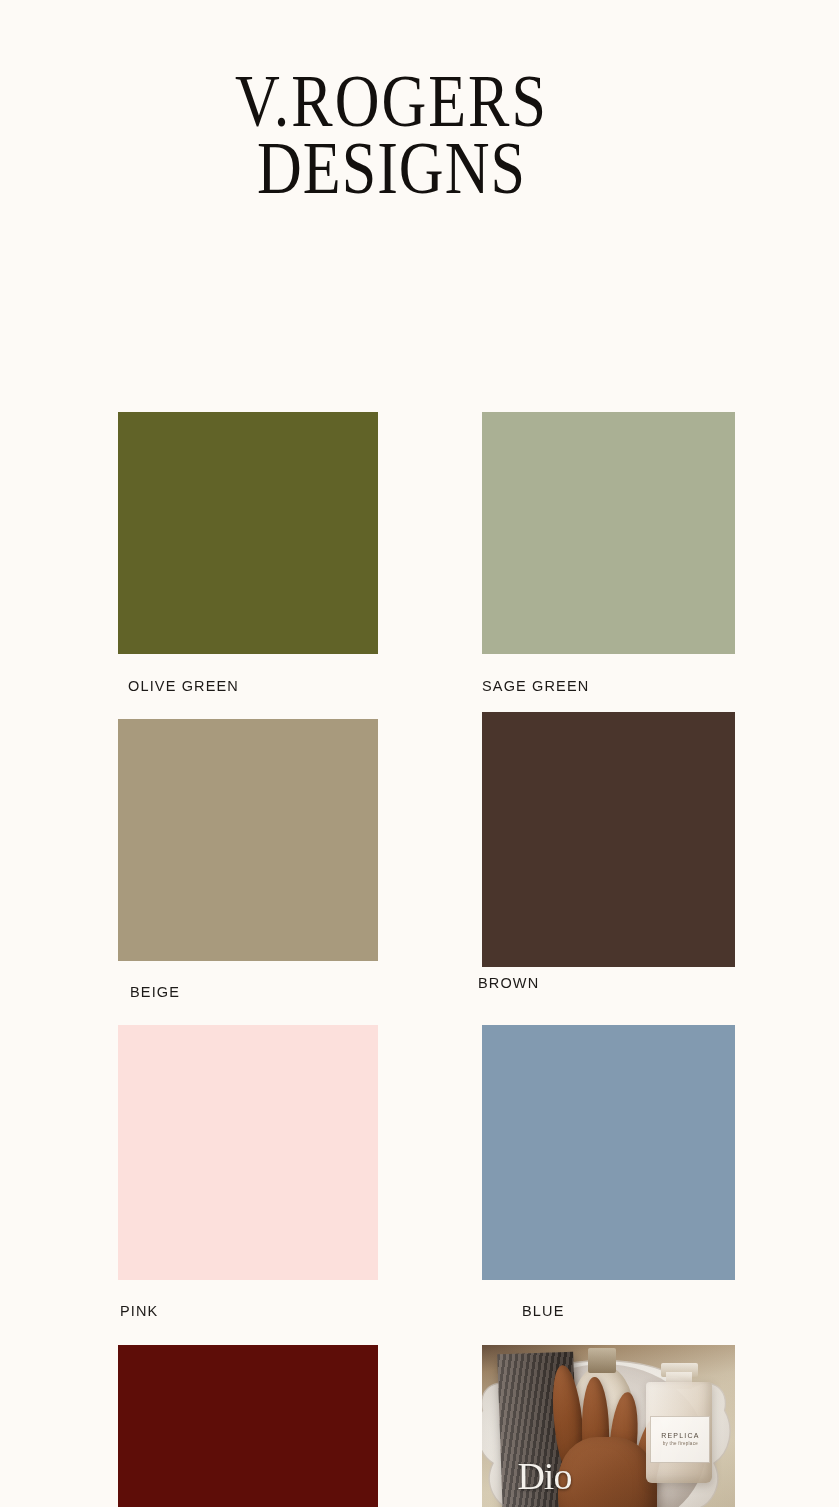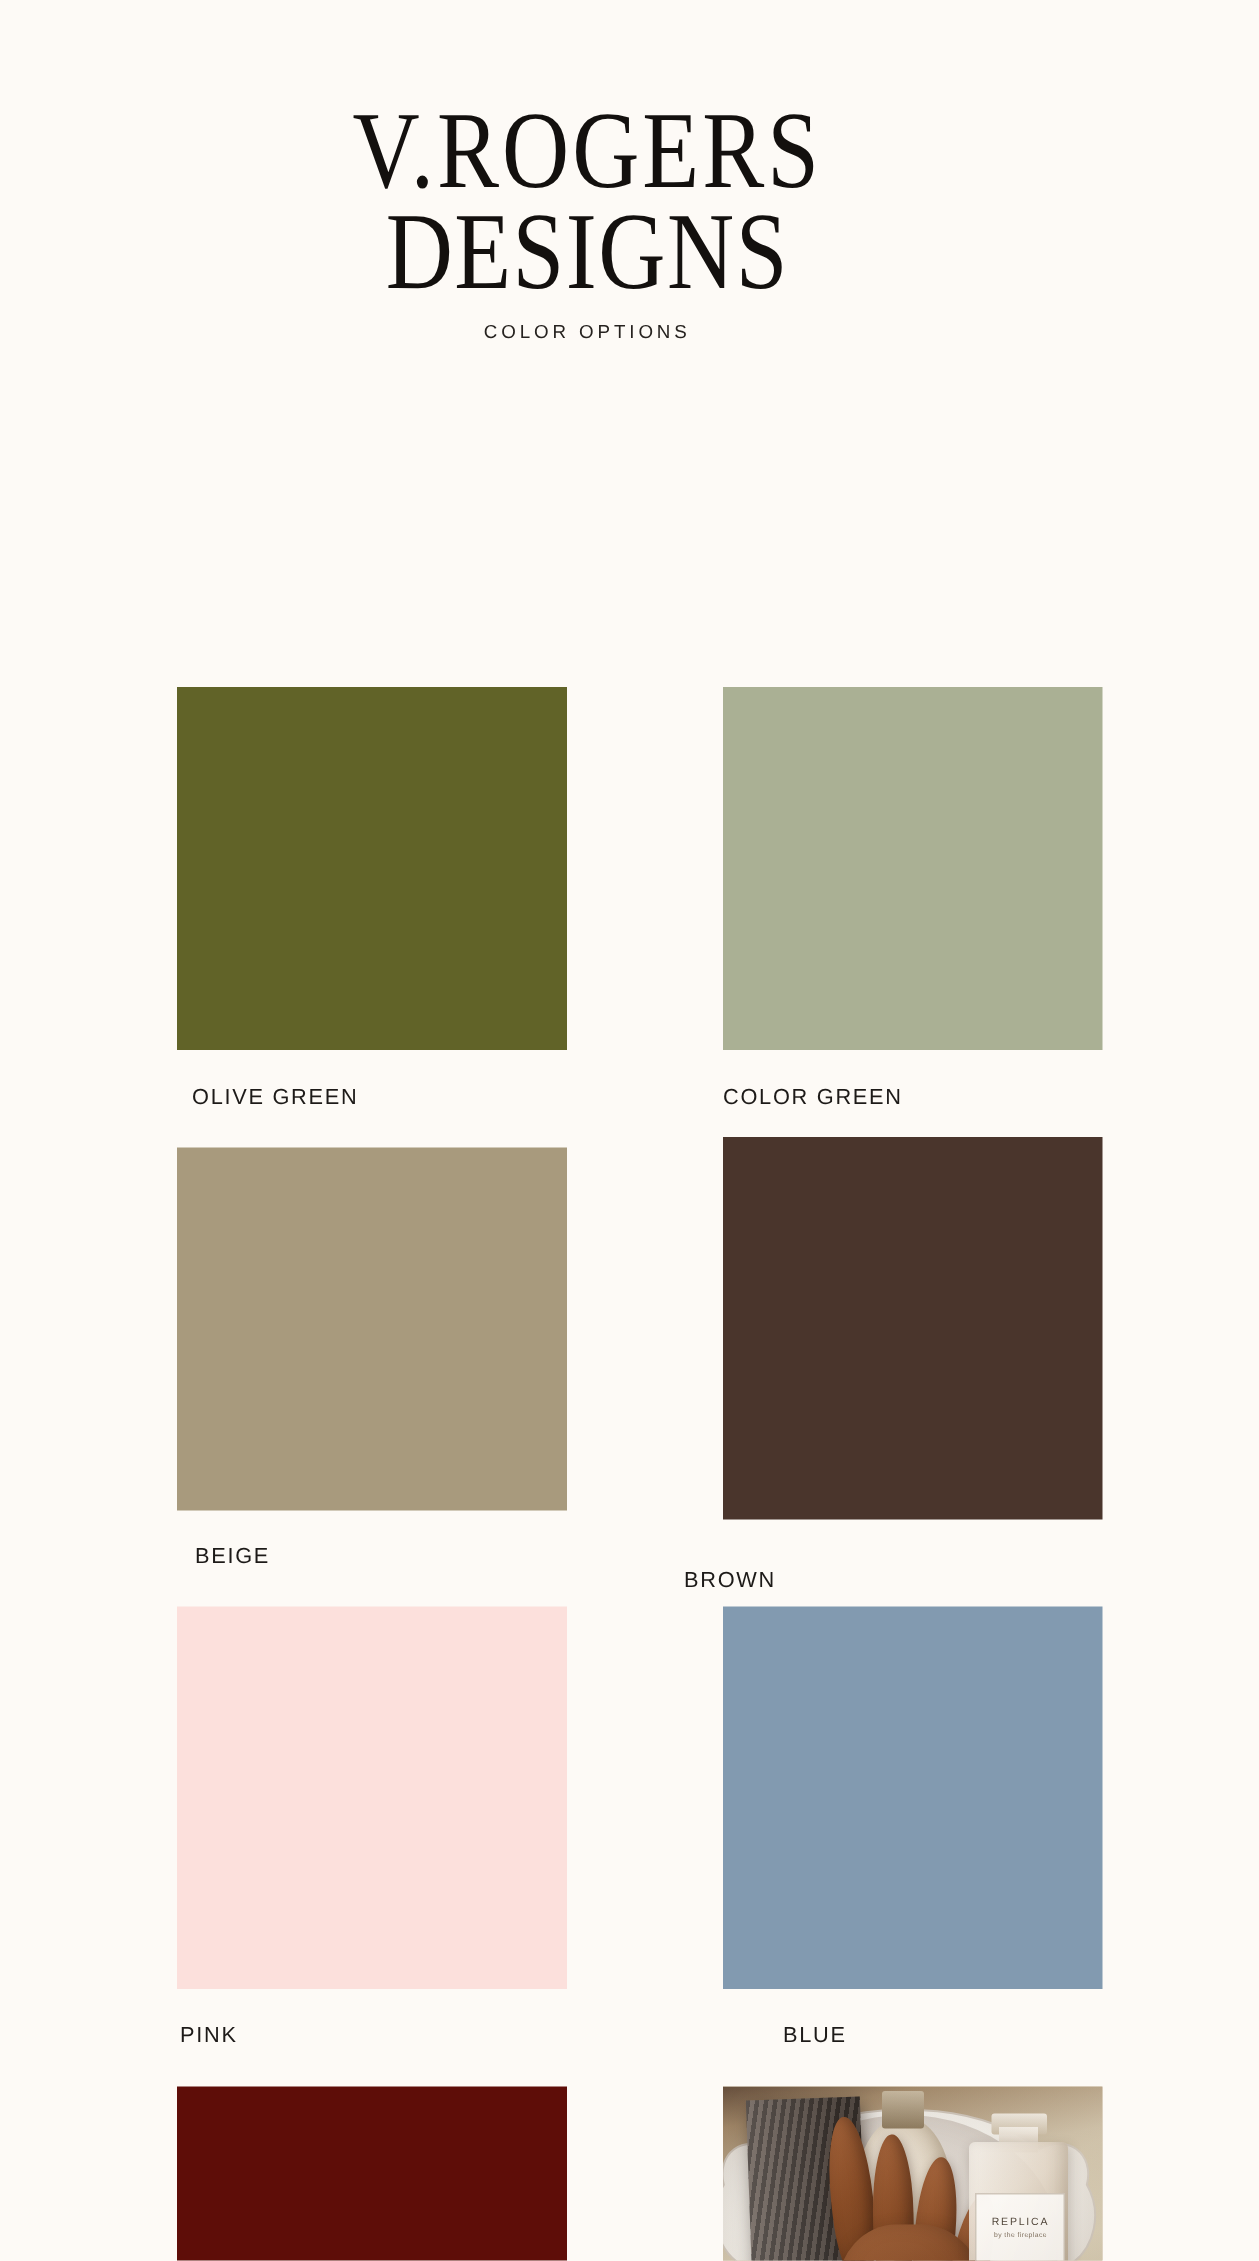--- a/index.html
+++ b/index.html
@@ -84,21 +84,21 @@
 
   .row-1.col-right { top: 230px; height: 242px; }
   .row-2.col-right { top: 530px; height: 255px; }
   .row-3.col-right { top: 843px; height: 255px; }
   .row-4.col-right { top: 1163px; height: 255px; }
 
   
   .lbl-olive { left: 128px; top: 496px; }
   .lbl-sage  { left: 482px; top: 496px; }
   .lbl-beige { left: 130px; top: 802px; }
-  .lbl-brown { left: 456px; top: 793px; margin-top: 25px; }
+  .lbl-brown { left: 478px; top: 793px; }
   .lbl-pink  { left: 120px; top: 1121px; text-align: center; }
   .lbl-blue  { left: 478px; top: 1121px; margin-left: 44px; }
 
   
   .photo-tile {
     position: relative;
     overflow: hidden;
     background: #c9b79d;
   }
   .photo-surface {
@@ -279,34 +279,33 @@
   }
 </style>
 </head>
 <body>
 
 <div class="board-header">
   <h1 class="brand-title">
     <span class="brand-line brand-line-1">V.ROGERS</span>
     <span class="brand-line brand-line-2">DESIGNS</span>
   </h1>
-  <p class="brand-subtitle">COLOR OPTIONS</p>
 </div>
 
 <div class="palette-grid">
 
   <div class="swatch-cell col-left row-1">
     <span class="swatch-chip" style="background:#616328"></span>
   </div>
   <div class="swatch-label lbl-olive">OLIVE GREEN</div>
 
   <div class="swatch-cell col-right row-1">
     <span class="swatch-chip" style="background:#aab094"></span>
   </div>
-  <div class="swatch-label lbl-sage">COLOR GREEN</div>
+  <div class="swatch-label lbl-sage">SAGE GREEN</div>
 
   <div class="swatch-cell col-left row-2">
     <span class="swatch-chip" style="background:#a89a7d"></span>
   </div>
   <div class="swatch-label lbl-beige">BEIGE</div>
 
   <div class="swatch-cell col-right row-2">
     <span class="swatch-chip" style="background:#4a352c"></span>
   </div>
   <div class="swatch-label lbl-brown">BROWN</div>

